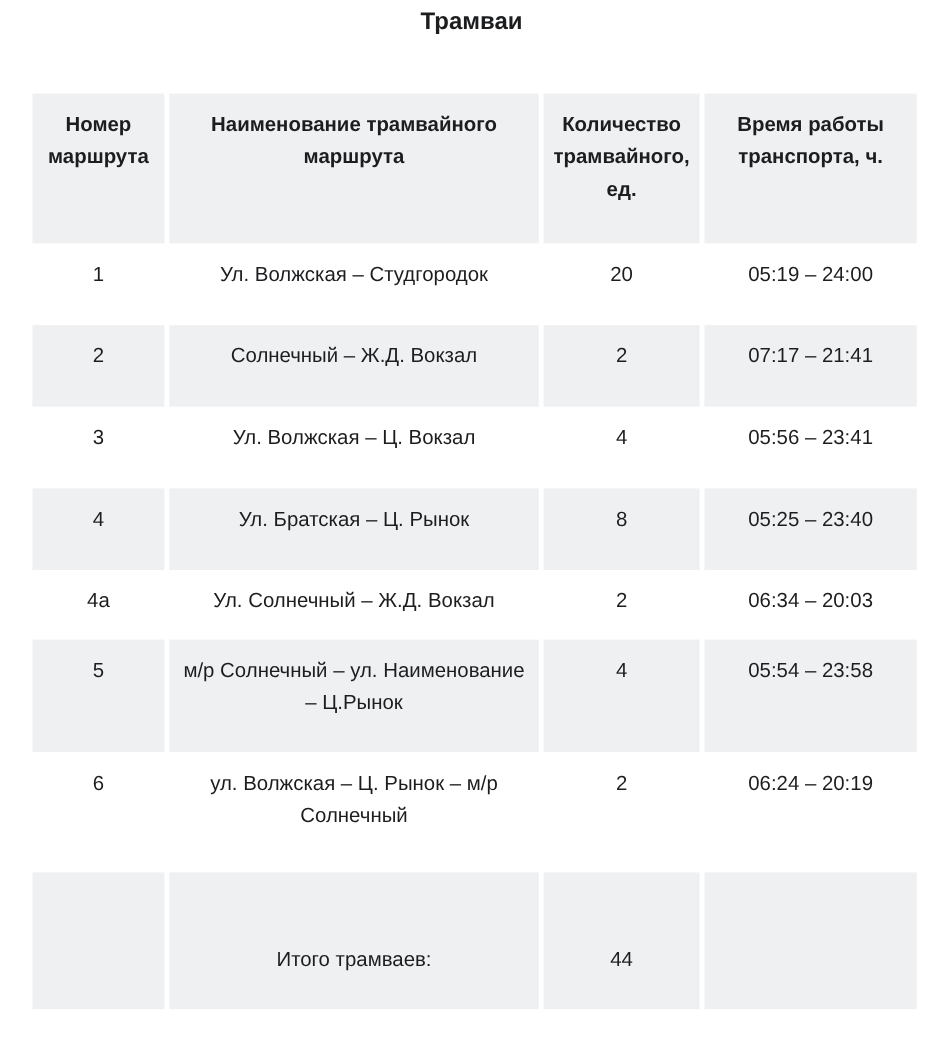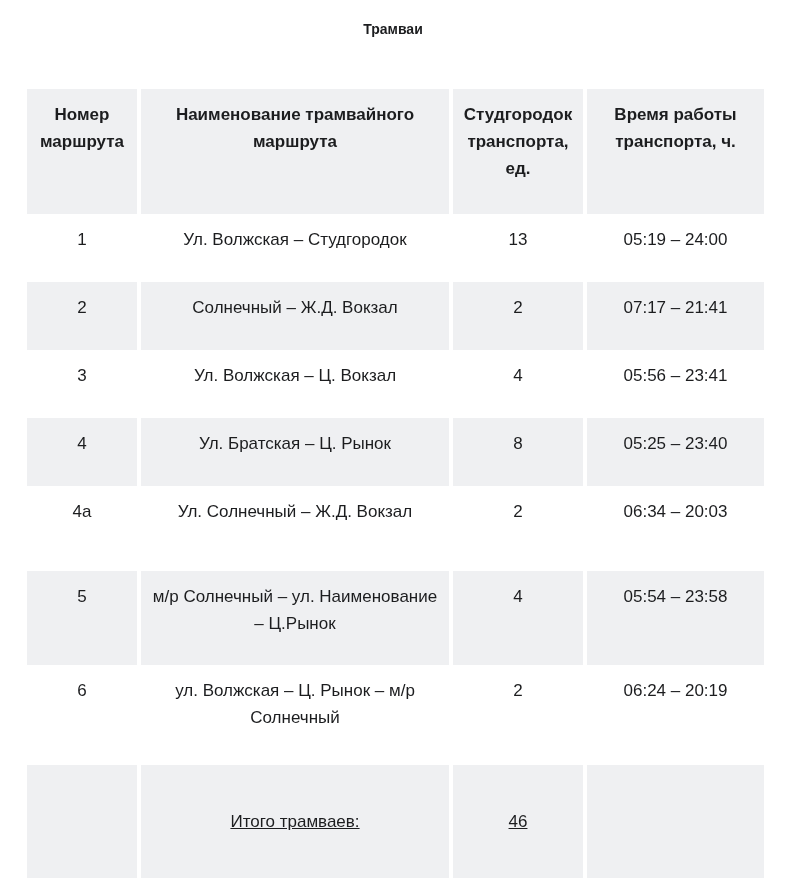--- a/index.html
+++ b/index.html
@@ -10,23 +10,23 @@
     color: #1c1d1f;
   }
   .page {
     width: 786px;
     height: 878px;
     overflow: hidden;
     position: relative;
     background: #ffffff;
   }
   .title {
-    padding-top: 16px;
+    padding-top: 5px;
     text-align: center;
-    font-size: 14px;
+    font-size: 20px;
     line-height: 26px;
     font-weight: 700;
   }
   table.routes {
     border-collapse: separate;
     border-spacing: 4px 0;
     table-layout: fixed;
     width: 745px;
     margin-left: 23px;
     margin-top: 47px;
@@ -45,29 +45,28 @@
     font-weight: 400;
     background: #ffffff;
     margin-top: 48px;
   }
   th { font-weight: 700; }
 
   tr.gray th, tr.gray td { background: #eff0f2; }
 
   tr.h-header { height: 125px; }
   tr.h-s      { height: 68px; }
-  tr.h-s4a    { height: 85px; }
+  tr.h-s4a    { height: 58px; }
   tr.h-d5     { height: 94px; }
   tr.h-d6     { height: 100px; }
   tr.h-total  { height: 114px; }
 
   tr.total-row td {
     vertical-align: bottom;
-    padding-bottom: 44px;
-    text-decoration: underline;
+    padding-bottom: 28px;
   }
 </style>
 </head>
 <body>
 
 <div class="page">
 
   <div class="title">Трамваи</div>
 
   <table class="routes">
@@ -75,30 +74,30 @@
       <col class="c-number">
       <col class="c-route">
       <col class="c-count">
       <col class="c-hours">
     </colgroup>
 
     <thead>
       <tr class="gray h-header">
         <th>Номер маршрута</th>
         <th>Наименование трамвайного маршрута</th>
-        <th>Студгородок транспорта, ед.</th>
+        <th>Количество трамвайного, ед.</th>
         <th>Время работы транспорта, ч.</th>
       </tr>
     </thead>
 
     <tbody>
       <tr class="h-s">
         <td>1</td>
         <td>Ул. Волжская – Студгородок</td>
-        <td>13</td>
+        <td>20</td>
         <td>05:19 – 24:00</td>
       </tr>
 
       <tr class="gray h-s">
         <td>2</td>
         <td>Солнечный – Ж.Д. Вокзал</td>
         <td>2</td>
         <td>07:17 – 21:41</td>
       </tr>
 
@@ -133,19 +132,19 @@
       <tr class="h-d6">
         <td>6</td>
         <td>ул. Волжская – Ц. Рынок – м/р Солнечный</td>
         <td>2</td>
         <td>06:24 – 20:19</td>
       </tr>
 
       <tr class="gray h-total total-row">
         <td></td>
         <td>Итого трамваев:</td>
-        <td>46</td>
+        <td>44</td>
         <td></td>
       </tr>
     </tbody>
   </table>
 
 </div>
 
 </body></html>

